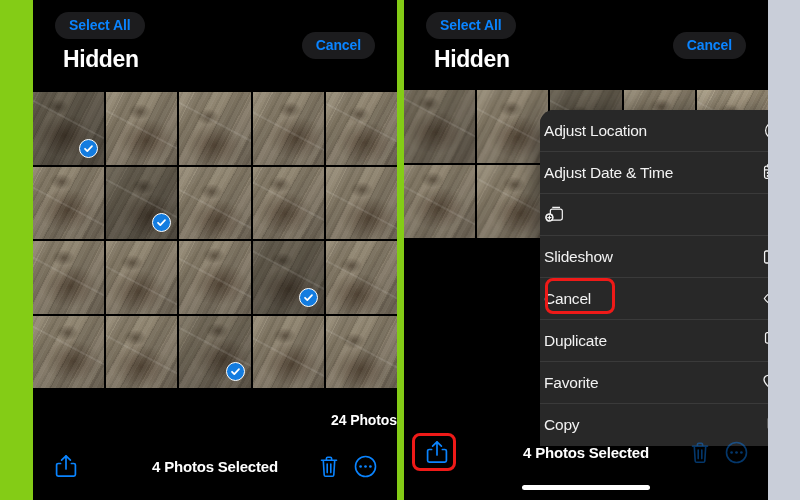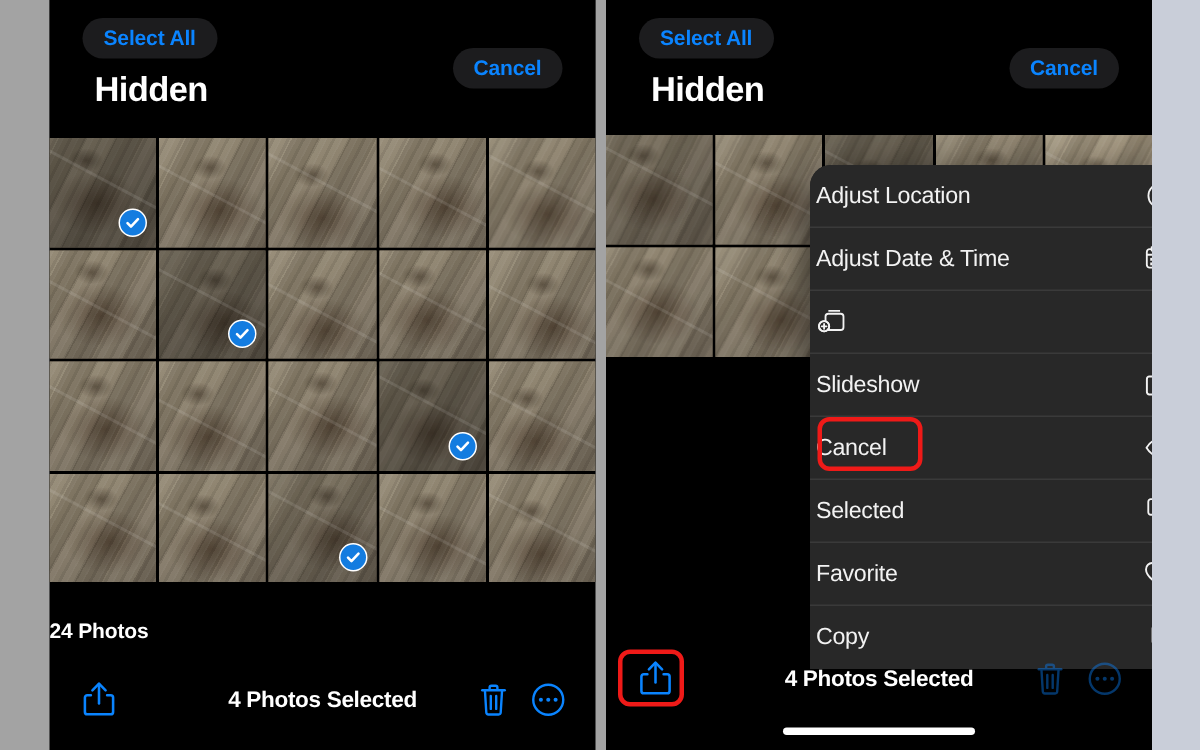--- a/index.html
+++ b/index.html
@@ -2,21 +2,21 @@
 <html><head>
 <meta charset="utf-8">
 <style>
   * { margin:0; padding:0; box-sizing:border-box; }
   html, body {
     width:800px; height:500px; overflow:hidden;
     background:#c9ced9;
     font-family:"Liberation Sans", sans-serif;
     -webkit-font-smoothing:antialiased;
   }
-  .stage { position:relative; width:740px; height:500px; background:#a3a3a3; }
+  .stage { position:relative; width:740px; height:500px; background:#84cc16; }
 
   
   .phone {
     position:absolute; top:0; height:500px;
     background:#000; overflow:hidden;
   }
   .phone-left  { left:33px;  width:364px; }
   .phone-right { left:404px; width:364px; }
 
   
@@ -73,21 +73,21 @@
   .check {
     position:absolute; right:6px; bottom:7px;
     width:19px; height:19px; border-radius:50%;
     background:#137ce0; border:1.5px solid #ffffff;
     display:flex; align-items:center; justify-content:center;
   }
   .check svg { width:11px; height:11px; display:block; }
 
   
   .count-line {
-    position:absolute; width:364px; text-align:left;
+    position:absolute; width:364px; text-align:right;
     color:#fff; font-size:14px; font-weight:600; letter-spacing:-0.1px;
   }
   .count-left { left:0; top:412px; }
 
   .toolbar {
     position:absolute; left:0; width:364px; height:44px;
     display:flex; align-items:center;
   }
   .toolbar-left  { top:444px; }
   .toolbar-right { top:430px; }
@@ -385,21 +385,21 @@
         <div class="ctx-item">
           <span class="ctx-label">Cancel</span>
           <span class="ctx-icon">
             <svg width="21" height="15" viewBox="0 0 22 15" fill="none" stroke="#f2f2f2" stroke-width="1.3">
               <path d="M1.4 7.5 C4 3.2 7.4 1.5 11 1.5 C14.6 1.5 18 3.2 20.6 7.5 C18 11.8 14.6 13.5 11 13.5 C7.4 13.5 4 11.8 1.4 7.5 Z" stroke-linejoin="round"></path>
               <circle cx="11" cy="7.5" r="3.1" fill="#f2f2f2" stroke="none"></circle>
             </svg>
           </span>
         </div>
         <div class="ctx-item">
-          <span class="ctx-label">Selected</span>
+          <span class="ctx-label">Duplicate</span>
           <span class="ctx-icon">
             <svg width="19" height="19" viewBox="0 0 20 20" fill="none" stroke="#f2f2f2" stroke-width="1.3">
               <rect x="1.6" y="1.8" width="11" height="11" rx="1.8"></rect>
               <rect x="6.4" y="6.6" width="11.8" height="11.8" rx="1.8" fill="#282828"></rect>
               <rect x="6.4" y="6.6" width="11.8" height="11.8" rx="1.8"></rect>
               <path d="M12.3 9.6 V15.4 M9.4 12.5 H15.2" stroke-linecap="round"></path>
             </svg>
           </span>
         </div>
         <div class="ctx-item">

